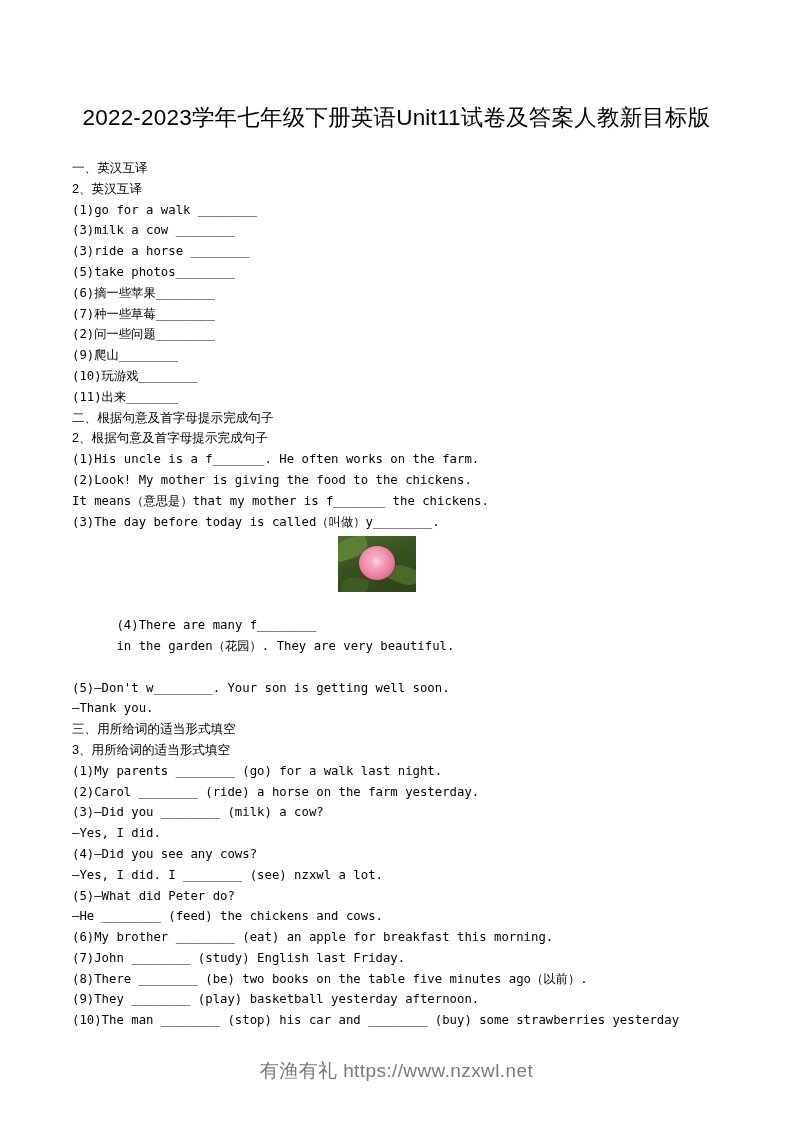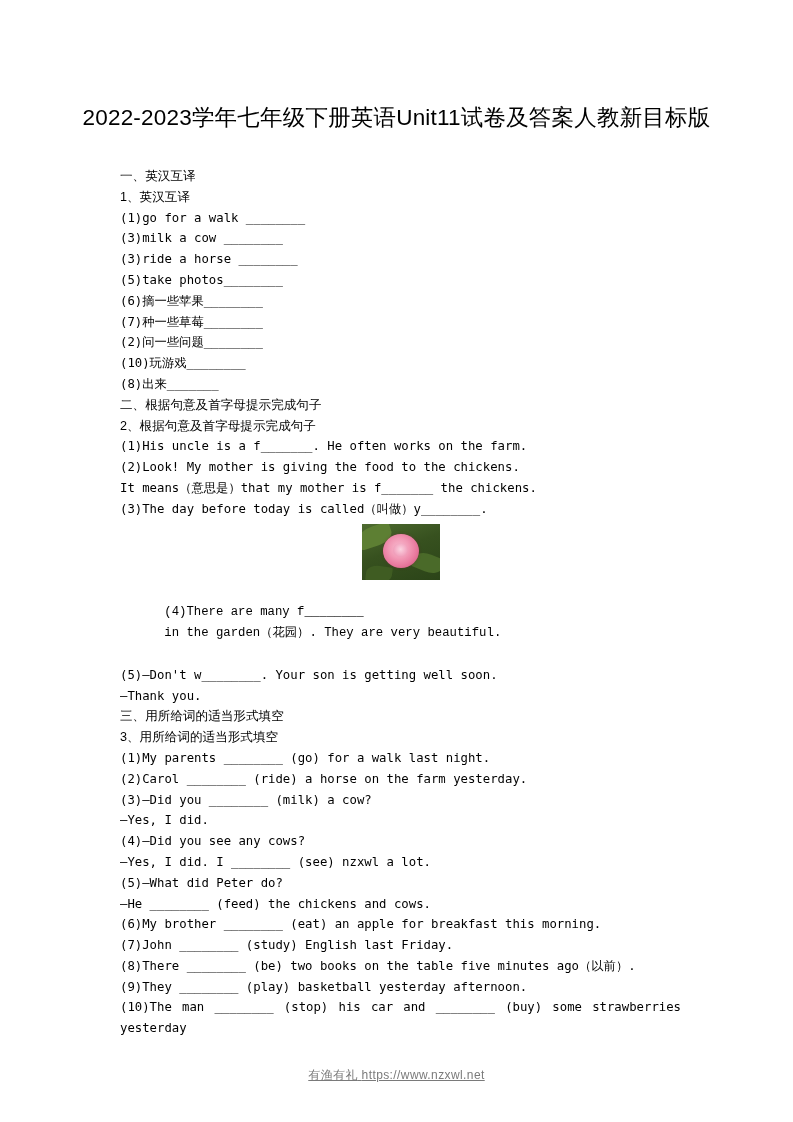--- a/index.html
+++ b/index.html
@@ -17,31 +17,31 @@
   }
   .page {
     position: relative;
     width: 793px;
     height: 1122px;
     box-sizing: border-box;
     padding: 0;
   }
   .doc-title {
     margin: 0;
-    padding: 12px 60px;
+    padding: 4px 60px;
     padding-top: 98px;
     font-family: "Liberation Sans", sans-serif;
     font-size: 22.5px;
     font-weight: normal;
     line-height: 40px;
     text-align: center;
     letter-spacing: 0.2px;
   }
   .content {
-    padding: 0 112px 0 120px;
+    padding: 0 112px 0 72px;
     margin-top: 16px;
     font-family: "DejaVu Sans Mono", monospace;
     font-size: 12.3px;
     line-height: 20.8px;
     text-align: justify;
   }
   .line {
     white-space: pre-wrap;
     word-wrap: break-word;
   }
@@ -89,58 +89,57 @@
     position: absolute;
     left: 10px;
     top: 9px;
     width: 15px;
     height: 14px;
     border-radius: 50%;
     background: radial-gradient(circle at 50% 45%, #fbd3e0 0%, #f2a5c0 60%, #e486a6 100%);
   }
   .para-with-img {
     text-align: justify;
-    font-family: Liberation Mono, monospace;
   }
   .footer {
     position: absolute;
     left: 0;
     right: 0;
     bottom: 38px;
     text-align: center;
     font-family: "Liberation Sans", sans-serif;
-    font-size: 12px;
+    font-size: 19px;
     color: #7a7a7a;
     letter-spacing: 0.4px;
-    text-decoration: underline;
   }
   .footer .url {
     font-family: "Liberation Sans", sans-serif;
   }
 </style>
 </head>
 <body>
 
 <div class="page">
 
   <h1 class="doc-title">2022-2023学年七年级下册英语Unit11试卷及答案人教新目标版</h1>
 
   <div class="content">
 
     <div class="line cn">一、英汉互译</div>
-    <div class="line cn">1、英汉互译</div>
+    <div class="line cn">2、英汉互译</div>
     <div class="line">(1)go for a walk ________</div>
     <div class="line">(3)milk a cow ________</div>
     <div class="line">(3)ride a horse ________</div>
     <div class="line">(5)take photos________</div>
     <div class="line">(6)摘一些苹果________</div>
     <div class="line">(7)种一些草莓________</div>
     <div class="line">(2)问一些问题________</div>
+    <div class="line">(9)爬山________</div>
     <div class="line">(10)玩游戏________</div>
-    <div class="line">(8)出来_______</div>
+    <div class="line">(11)出来_______</div>
     <div class="line cn">二、根据句意及首字母提示完成句子</div>
     <div class="line cn">2、根据句意及首字母提示完成句子</div>
     <div class="line">(1)His uncle is a f_______. He often works on the farm.</div>
     <div class="line">(2)Look! My mother is giving the food to the chickens.</div>
     <div class="line">It means（意思是）that my mother is f_______ the chickens.</div>
     <div class="line">(3)The day before today is called（叫做）y________.</div>
 
     <div class="img-wrap">
       <span class="rose-img">
         <span class="leaf1"></span>

